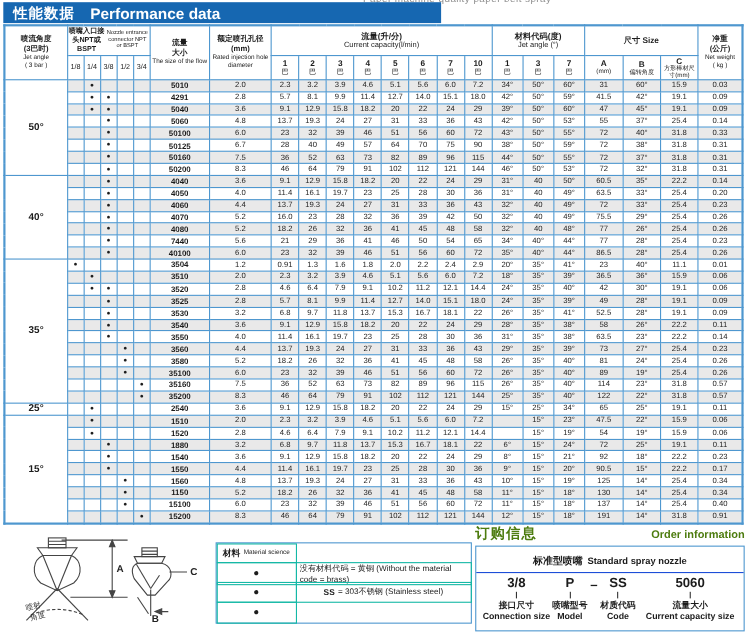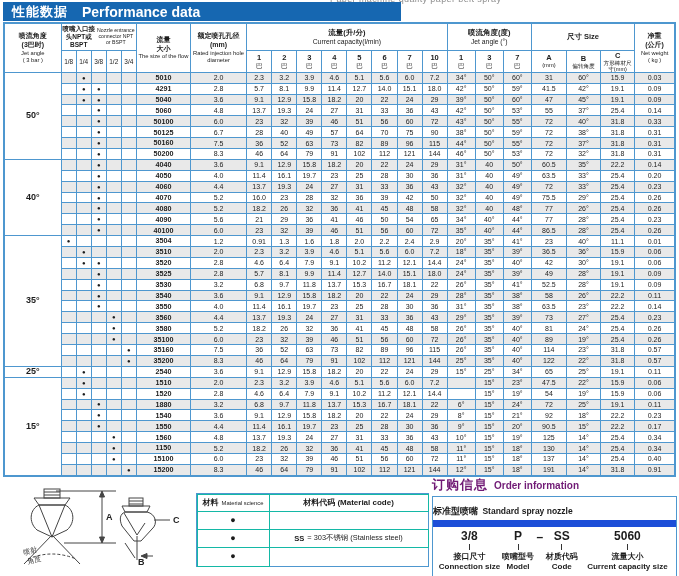--- a/index.html
+++ b/index.html
@@ -35,25 +35,25 @@
   .material{position:absolute;left:196px;top:493px;width:231px;border:1px solid #4e97cf;
             display:grid;grid-template-rows:17px 18px 18px 19px;font-size:8px;background:#fff;}
   .mrow{display:grid;grid-template-columns:72px 1fr;}
   .mrow>div{border:1px solid #14b8a6;display:flex;align-items:center;justify-content:center;gap:3px;margin:-0.5px;}
   .m-zh{font-weight:bold;font-size:8px;} .m-en{font-size:5.8px;}
   .m-code{font-weight:bold;font-size:8px;}
   .m-bullet{font-size:9px;line-height:1;}
   .m-text{font-size:7.4px;} .m-bold{font-weight:bold;font-size:7.6px;}
 
   .order{position:absolute;left:432px;top:476px;width:245px;}
-  .order-title{display:flex;align-items:baseline;gap:6px;color:#701a75;}
+  .order-title{display:flex;align-items:baseline;gap:6px;color:#4d7c0f;justify-content:space-between;}
   .ot-zh{font-size:13px;font-weight:bold;letter-spacing:1px;}
   .ot-en{font-size:10px;font-weight:bold;}
   .order-box{margin-top:2px;border:1px solid #4e97cf;background:#fff;}
-  .ob-header{font-weight:bold;border-bottom:7px solid #1d4ed8;padding:3px 0 2px;}
+  .ob-header{text-align:center;font-weight:bold;border-bottom:1px solid #1d4ed8;padding:3px 0 2px;}
   .ob-header .oh-zh{font-size:9px;} .ob-header .oh-en{font-size:8.5px;}
   .ob-body{position:relative;height:52px;}
   .ocol{position:absolute;top:3px;text-align:center;}
   .oc1{left:0;width:30%;} .oc2{left:27%;width:16%;} .oc3{left:45%;width:16%;} .oc4{left:60%;width:40%;}
   .ocode{font-size:12px;font-weight:bold;line-height:1.1;}
   .otick{width:1px;height:6px;background:#333;margin:1px auto 2px;}
   .olzh{font-size:8px;font-weight:bold;line-height:1.2;}
   .olen{font-size:8px;font-weight:bold;line-height:1.2;}
   .odash{position:absolute;left:41%;width:6%;top:3px;text-align:center;font-size:12px;font-weight:bold;}
 
@@ -120,21 +120,21 @@
         <th rowspan="2">
           <span class="hz">额定喷孔孔径</span>
           <span class="hz">(mm)</span>
           <span class="he">Rated injection hole diameter</span>
         </th>
         <th colspan="8">
           <span class="hz mid">流量(升/分)</span>
           <span class="he mid2">Current capacity(l/min)</span>
         </th>
         <th colspan="3">
-          <span class="hz mid">喷流角度(度)</span>
+          <span class="hz mid">材料代码(度)</span>
           <span class="he mid2">Jet angle (°)</span>
         </th>
         <th colspan="3">
           <span class="hz mid">尺寸 Size</span>
         </th>
         <th rowspan="2">
           <span class="hz">净重</span>
           <span class="hz">(公斤)</span>
           <span class="he">Net weight</span>
           <span class="he">( kg )</span>
@@ -518,21 +518,21 @@
           <td>26°</td>
           <td>25.4</td>
           <td>0.26</td>
         </tr>
         <tr>
           <td class="conn-cell"></td>
           <td class="conn-cell"></td>
           <td class="conn-cell">●</td>
           <td class="conn-cell"></td>
           <td class="conn-cell"></td>
-          <td class="flow-cell">4090</td>
+          <td class="flow-cell">7440</td>
           <td>5.6</td>
           <td>21</td>
           <td>29</td>
           <td>36</td>
           <td>41</td>
           <td>46</td>
           <td>50</td>
           <td>54</td>
           <td>65</td>
           <td>34°</td>
@@ -1137,28 +1137,29 @@
     <text x="20" y="69" font-size="7" fill="#333" transform="rotate(-14 20 69)">喷射</text>
     <text x="24" y="78" font-size="7" fill="#333" transform="rotate(-14 24 78)">角度</text>
   </svg>
 
   <div class="material">
     <div class="mrow">
       <div>
         <span class="m-zh">材料</span>
         <span class="m-en">Material science</span>
       </div>
-      <div>
-        <span class="m-code">材料代码 (Material code)</span>
-      </div>
     </div>
     <div class="mrow">
       <div>
           <span class="m-bullet">●</span>
         </div>
+      <div>
+        <span class="m-bold"></span>
+          <span class="m-text">没有材料代码 = 黄铜 (Without the material code = brass)</span>
+      </div>
     </div>
     <div class="mrow">
       <div>
           <span class="m-bullet">●</span>
         </div>
       <div>
         <span class="m-bold">SS</span>
           <span class="m-text"> = 303不锈钢 (Stainless steel)</span>
       </div>
     </div>

